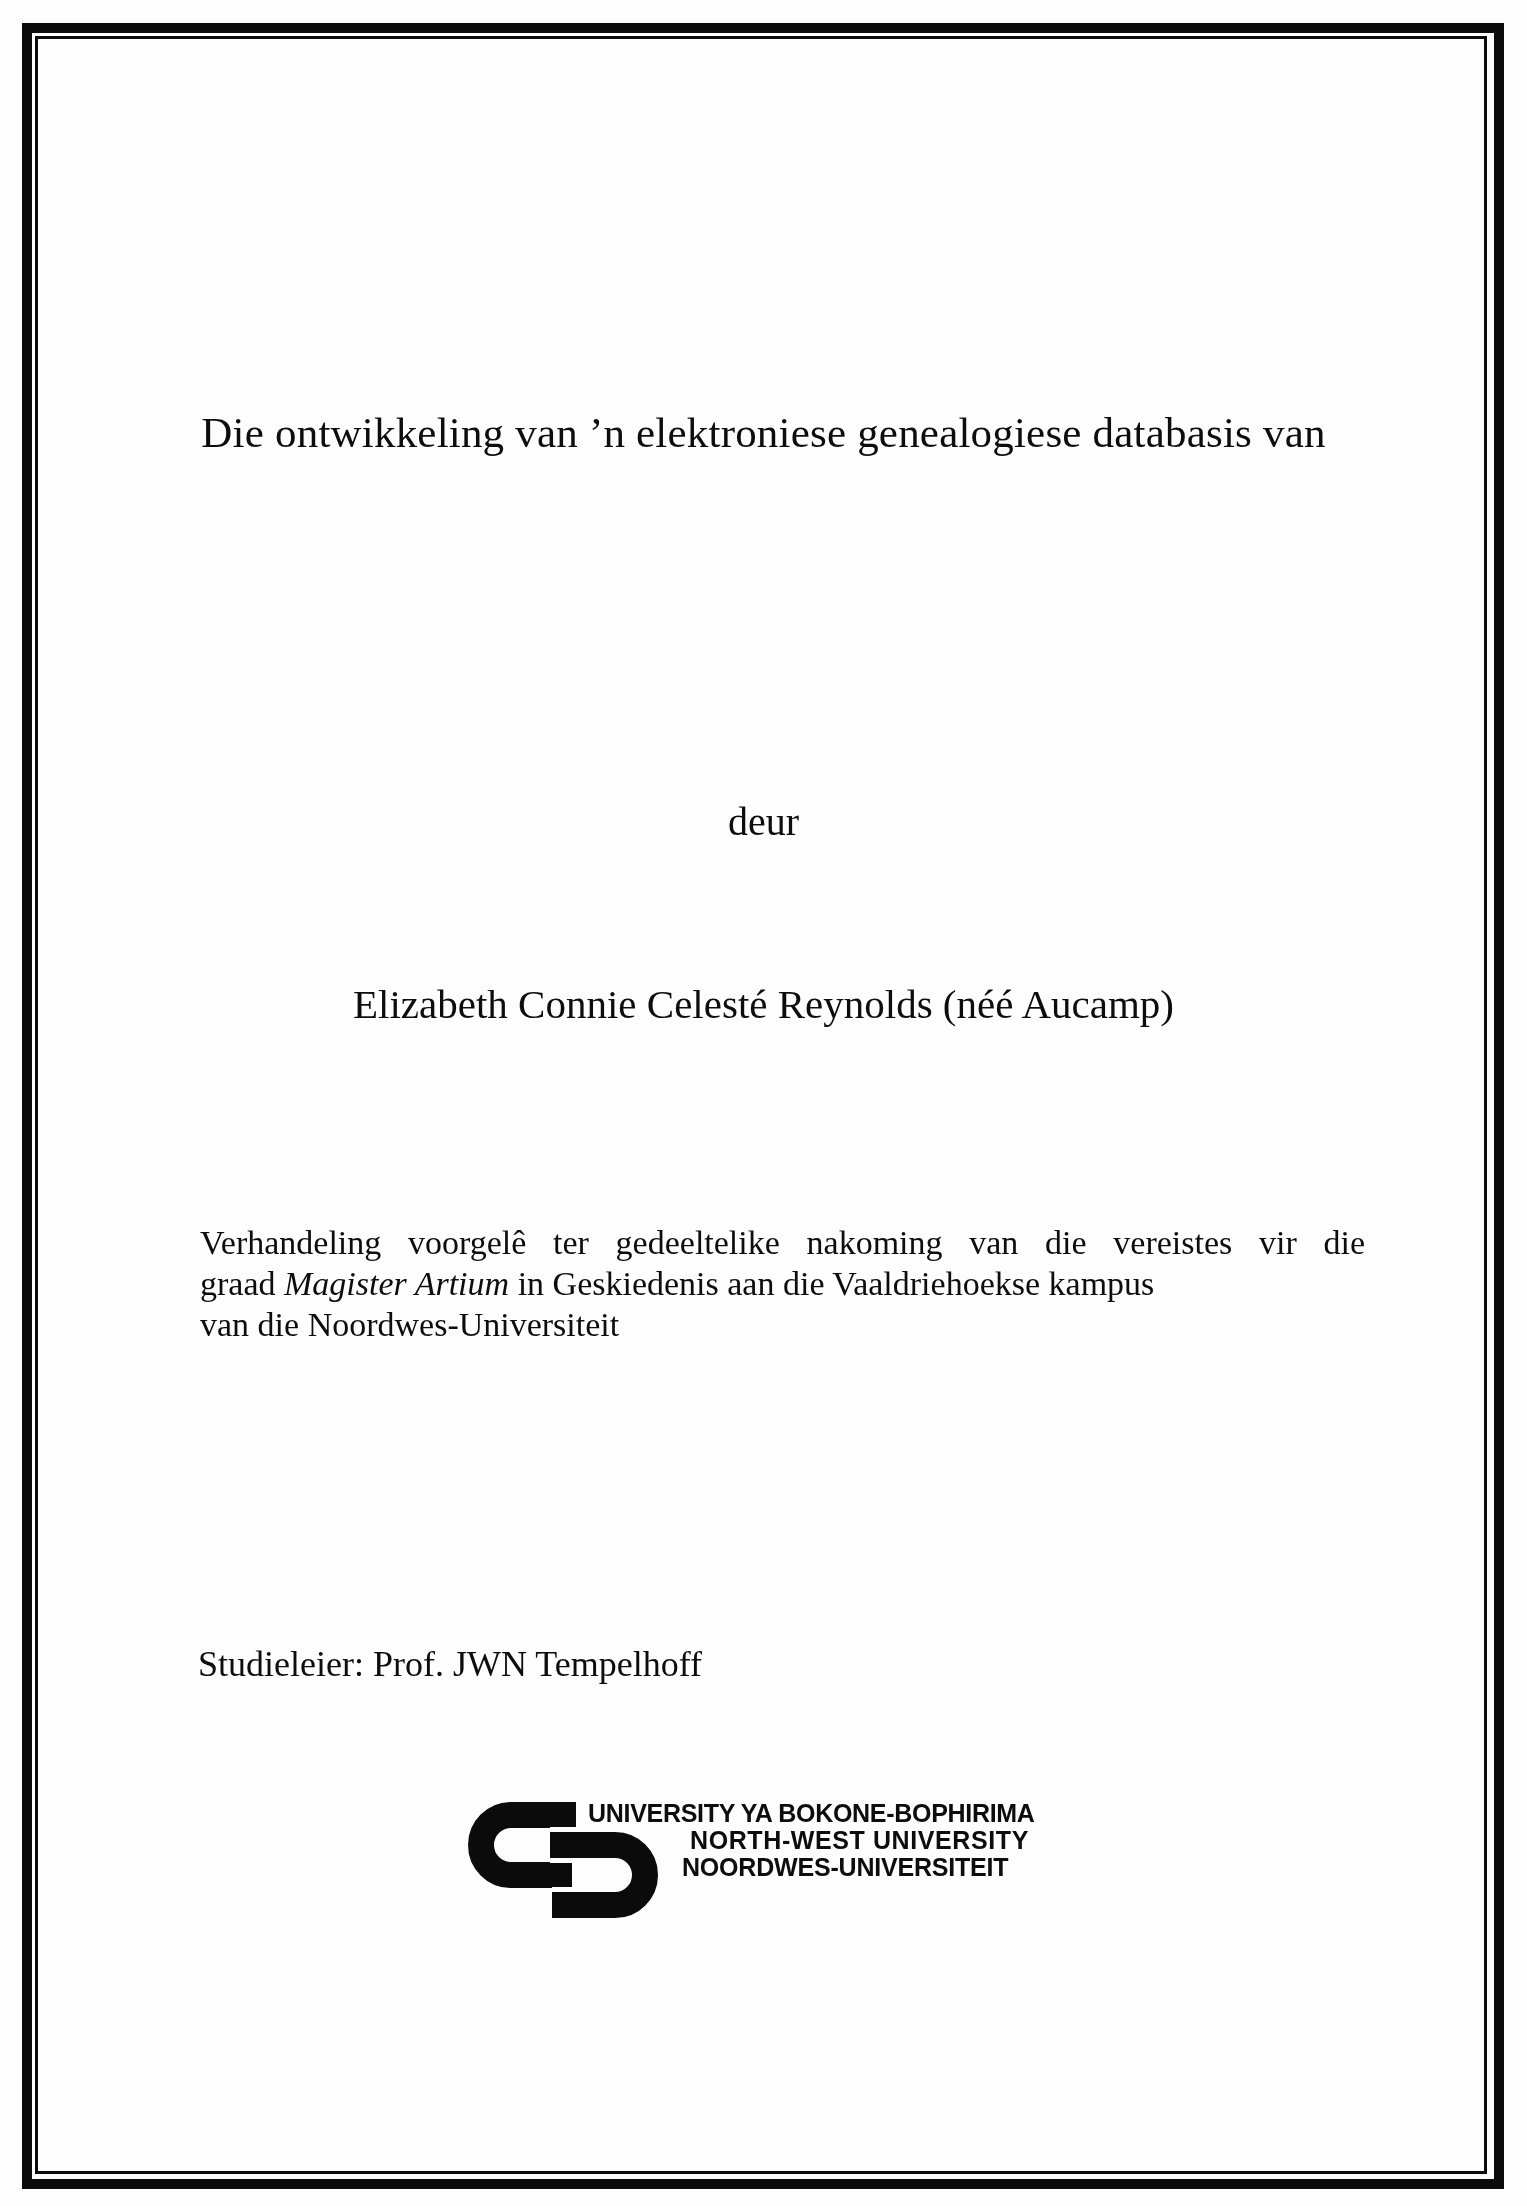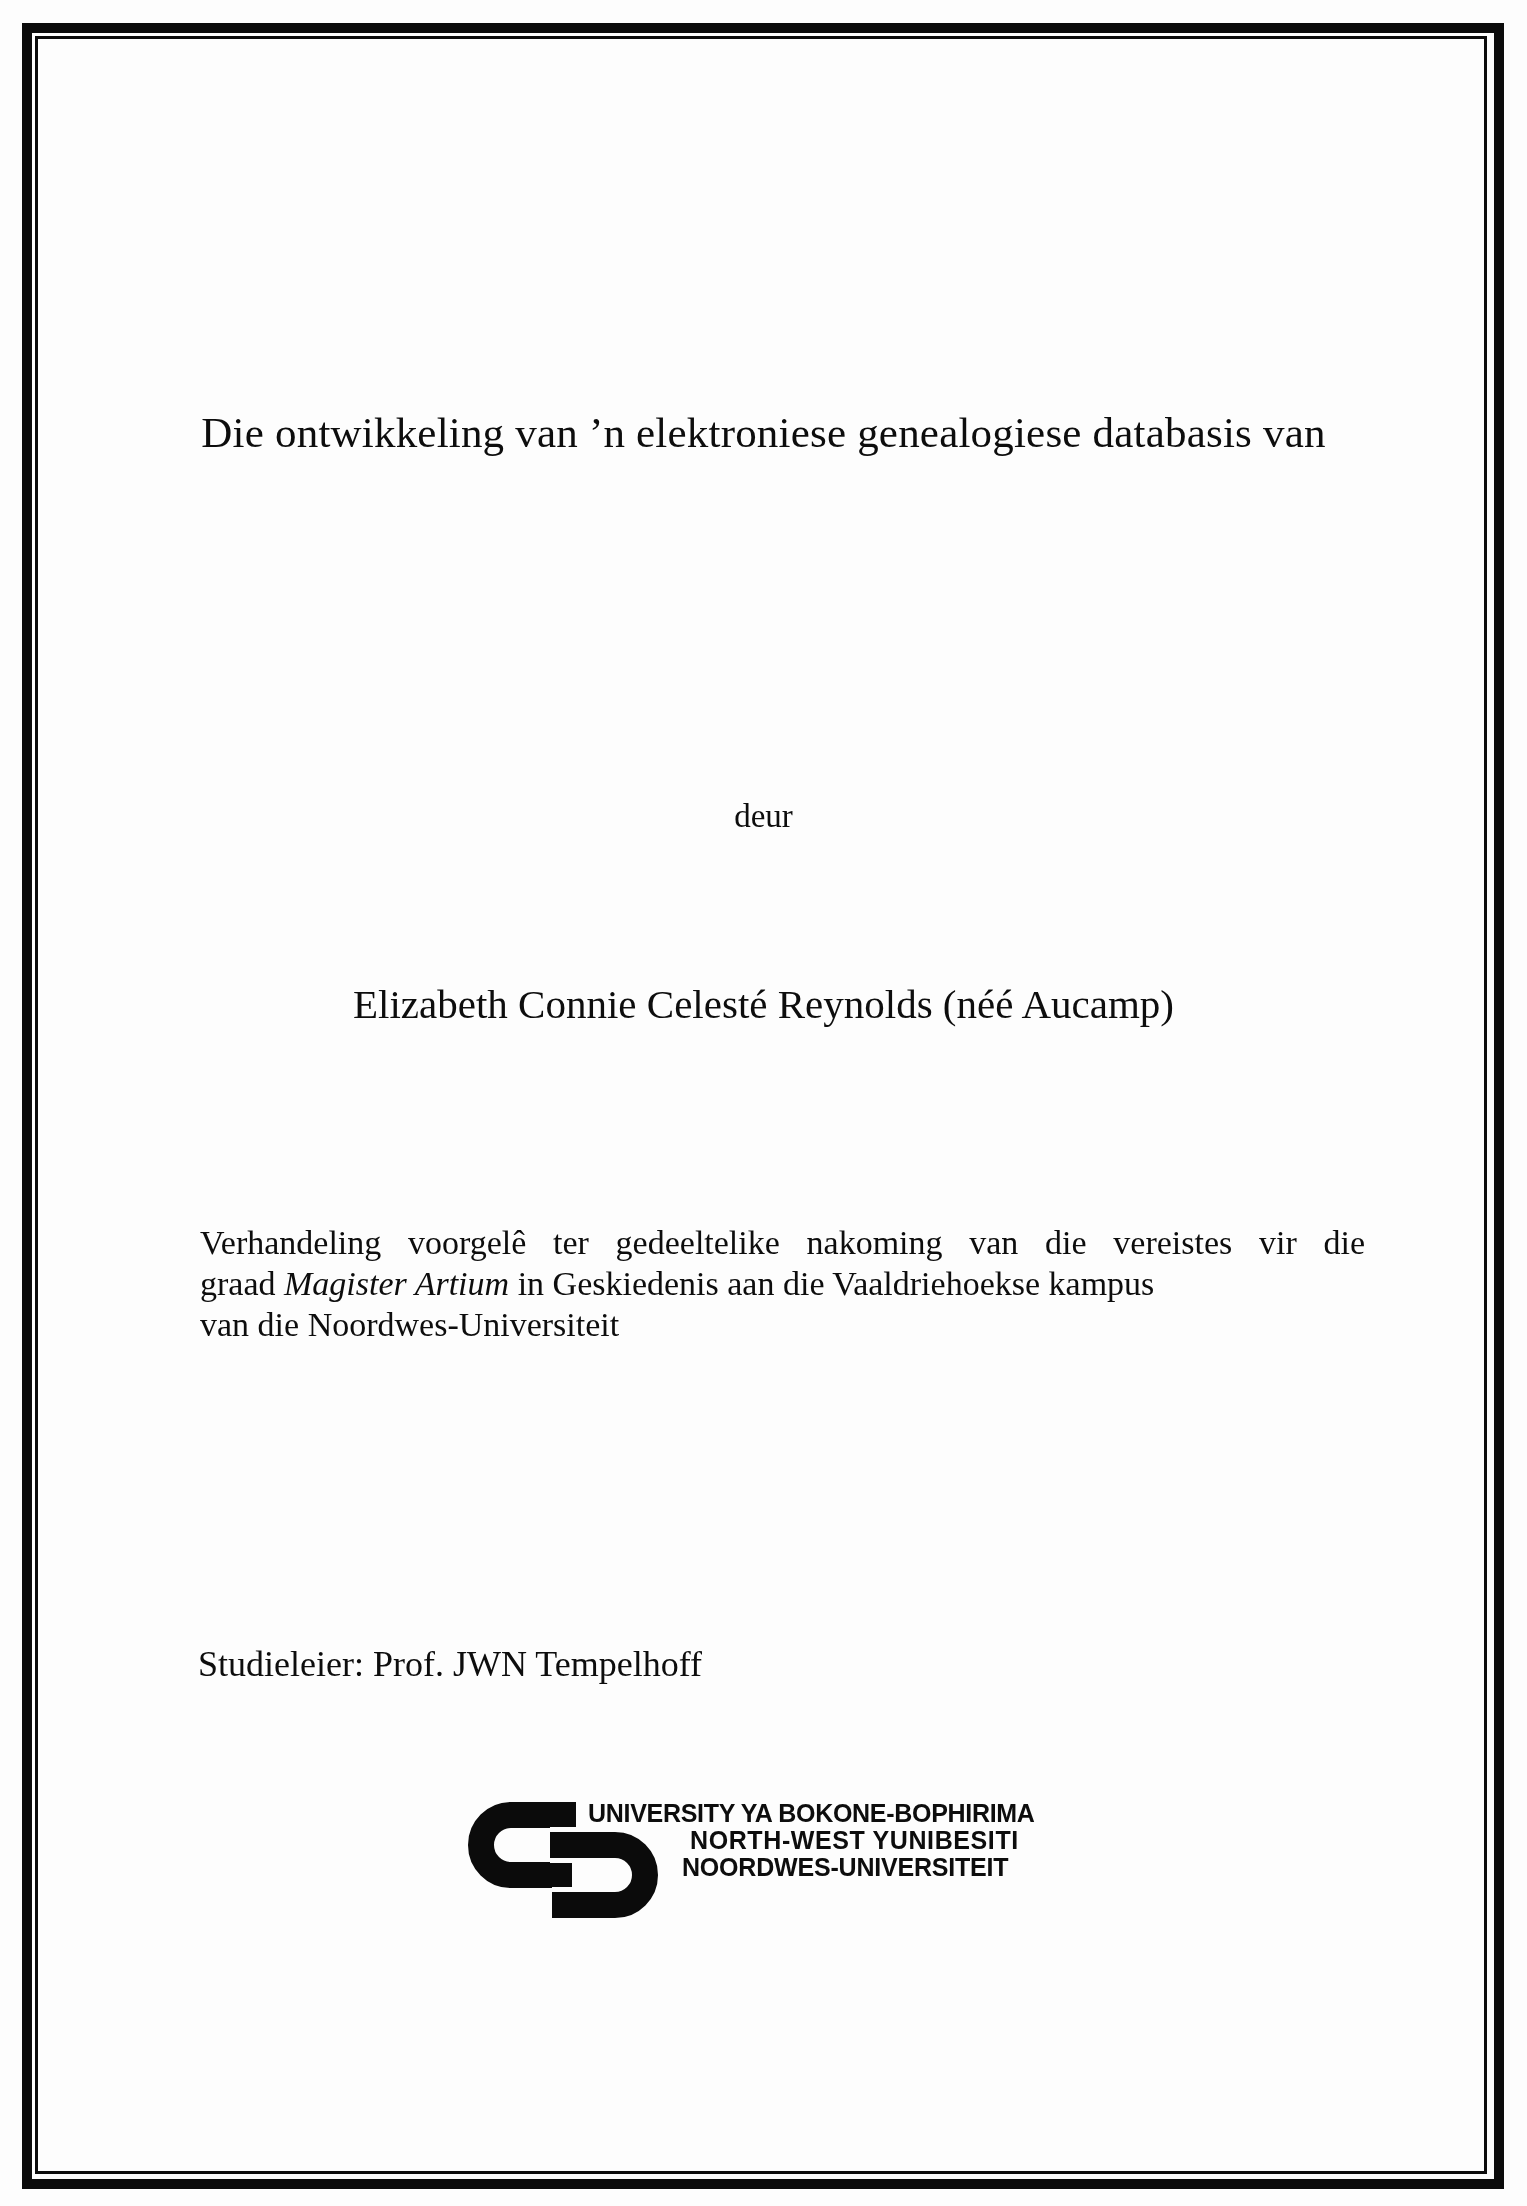--- a/index.html
+++ b/index.html
@@ -27,21 +27,21 @@
   .title-block {
     position: absolute; left: 90px; top: 396px; width: 1347px;
     text-align: center;
     font-size: 43px; line-height: 74px;
     color: #0d0d0d;
     letter-spacing: 0.2px;
   }
   .byline {
     position: absolute; left: 0; top: 798px; width: 1527px;
     text-align: center;
-    font-size: 33px; color: #0d0d0d;
+    font-size: 40px; color: #0d0d0d;
   }
   .author {
     position: absolute; left: 0; top: 980px; width: 1527px;
     text-align: center;
     font-size: 41px; color: #0d0d0d;
   }
   .submission {
     position: absolute; left: 200px; top: 1222px; width: 1165px;
     font-size: 34px; line-height: 41px;
     color: #0d0d0d;
@@ -110,15 +110,15 @@
 <div class="logo">
   <svg class="logo-mark" viewBox="0 0 190 125" xmlns="http://www.w3.org/2000/svg" aria-hidden="true">
 
     <path d="M 108 13 H 43 A 30 30 0 0 0 43 73 H 104" fill="none" stroke="#0b0b0b" stroke-width="26"></path>
 
     <path d="M 82 43 H 147 A 30 30 0 0 1 147 103 H 84" fill="none" stroke="#fdfdfd" stroke-width="36"></path>
 
     <path d="M 82 43 H 147 A 30 30 0 0 1 147 103 H 84" fill="none" stroke="#0b0b0b" stroke-width="26"></path>
   </svg>
   <div class="logo-text-1">UNIVERSITY YA BOKONE-BOPHIRIMA</div>
-  <div class="logo-text-2">NORTH-WEST YUNIBESITI</div>
+  <div class="logo-text-2">NORTH-WEST UNIVERSITY</div>
   <div class="logo-text-3">NOORDWES-UNIVERSITEIT</div>
 </div>
 
 </body></html>

